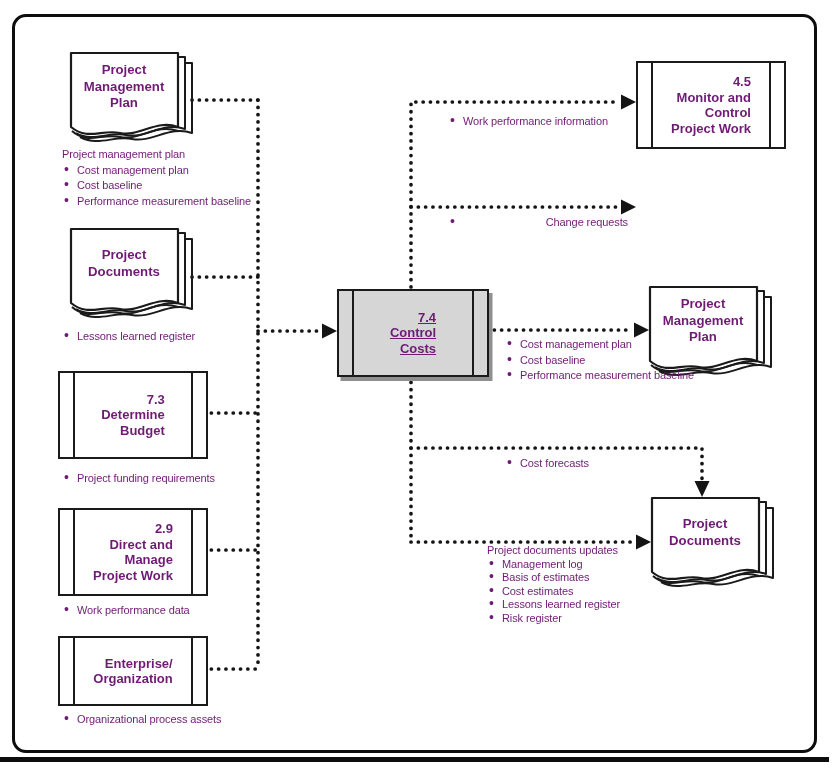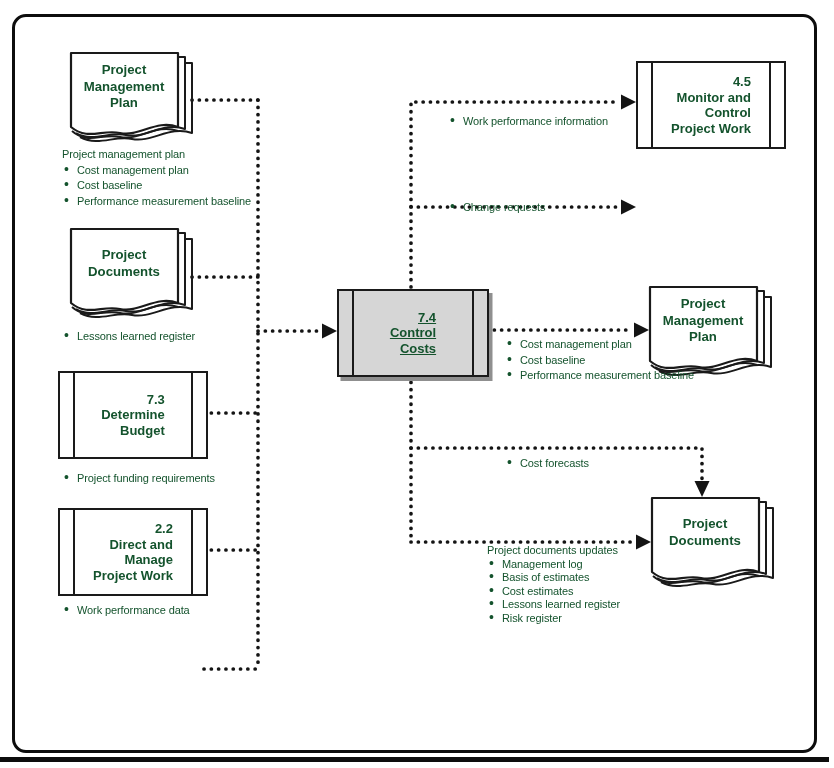--- a/index.html
+++ b/index.html
@@ -1,17 +1,17 @@
 <!DOCTYPE html>
 <html><head>
 <meta charset="utf-8">
 <style>
   html,body{margin:0;padding:0;background:#fff;}
   #canvas{position:relative;width:834px;height:768px;background:#fff;overflow:hidden;
-          font-family:"Liberation Sans",sans-serif;color:#14532d;}
+          font-family:"Liberation Sans",sans-serif;color:#701a75;}
   #frame{position:absolute;left:12px;top:14px;width:799px;height:733px;
          border:3.5px solid #0d0d0d;border-radius:14px;}
   #bottom-rule{position:absolute;left:0;top:757px;width:829px;height:5px;background:#0d0d0d;}
 
   
   .doc{position:absolute;width:140px;height:110px;}
   .doc svg{position:absolute;left:0;top:0;}
   .doc .pg{fill:#fff;stroke:#1a1a1a;stroke-width:2.2;stroke-linejoin:round;}
   .doc .bk{fill:none;stroke:#1a1a1a;stroke-width:2;stroke-linejoin:round;}
   .dtitle{position:absolute;left:2px;width:112px;text-align:center;font-weight:700;
@@ -115,33 +115,44 @@
 
   <div class="note" style="left:62px;top:471px;width:200px;">
     <ul>
         <li>Project funding requirements</li>
       </ul>
   </div>
 
   <div class="proc" style="left:58px;top:508px;width:146px;height:84px;">
     <i class="band bl"></i>
     <i class="band br"></i>
-    <div class="ptitle">2.2
+    <div class="ptitle">2.9
 Direct and
 Manage
 Project Work</div>
   </div>
 
   <div class="note" style="left:62px;top:603px;width:200px;">
     <ul>
         <li>Work performance data</li>
       </ul>
   </div>
 
-
+  <div class="proc" style="left:58px;top:636px;width:146px;height:66px;">
+    <i class="band bl"></i>
+    <i class="band br"></i>
+    <div class="ptitle">Enterprise/
+Organization</div>
+  </div>
+
+  <div class="note" style="left:62px;top:712px;width:220px;">
+    <ul>
+        <li>Organizational process assets</li>
+      </ul>
+  </div>
 
   <div class="proc shaded" style="left:337px;top:289px;width:148px;height:84px;">
     <i class="band bl"></i>
     <i class="band br"></i>
     <div class="ptitle">7.4
 Control
 Costs</div>
   </div>
 
   <div class="proc" style="left:636px;top:61px;width:146px;height:84px;">
@@ -153,21 +164,21 @@
 Project Work</div>
   </div>
 
   <div class="note" style="left:448px;top:114px;width:210px;">
     <ul>
         <li>Work performance information</li>
       </ul>
   </div>
 
 
-  <div class="note" style="left:448px;top:200px;width:180px;">
+  <div class="note" style="left:448px;top:215px;width:180px;text-align:right;">
     <ul>
         <li>Change requests</li>
       </ul>
   </div>
 
   <div class="doc" style="left:645px;top:283px;">
     <svg width="140" height="110" viewBox="0 0 140 110">
       <path class="bk" d="M119,14 H126 V84 C104,76 86,94 66,90 C48,86 33,98 14,88"></path>
       <path class="bk" d="M112,8 H119 V80 C97,72 80,90 60,86 C42,82 28,94 10,84"></path>
       <path class="bk" d="M112,82 C90,74 74,92 54,88 C36,84 22,96 6,82"></path>

